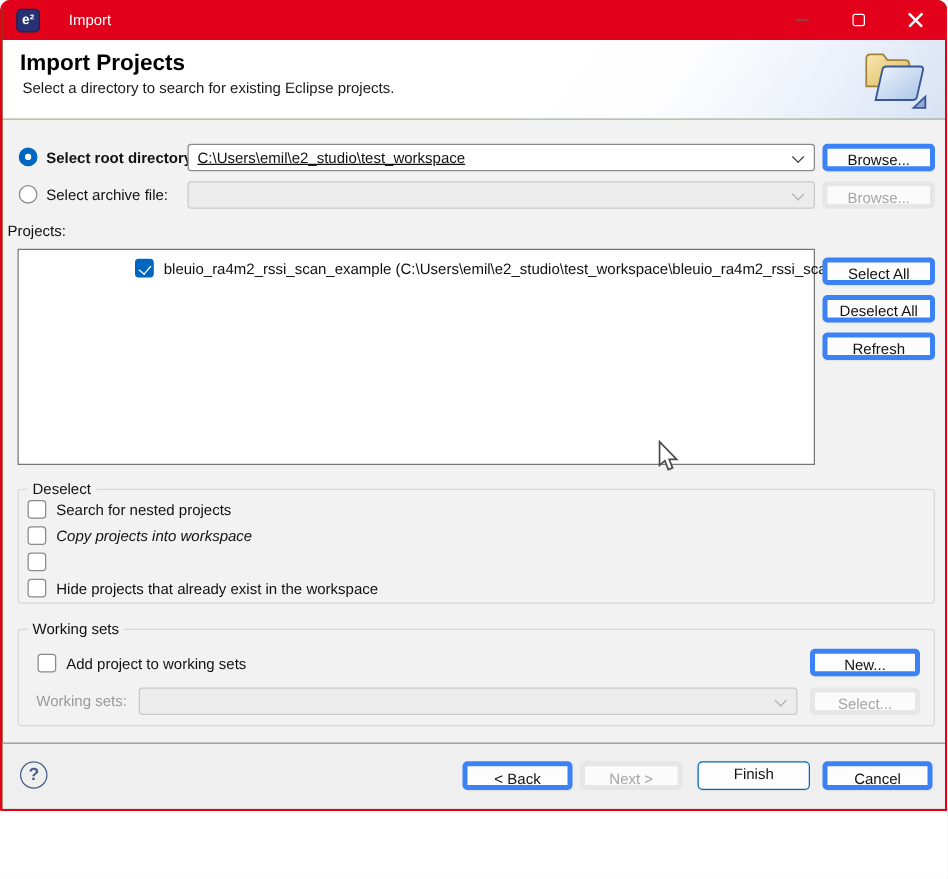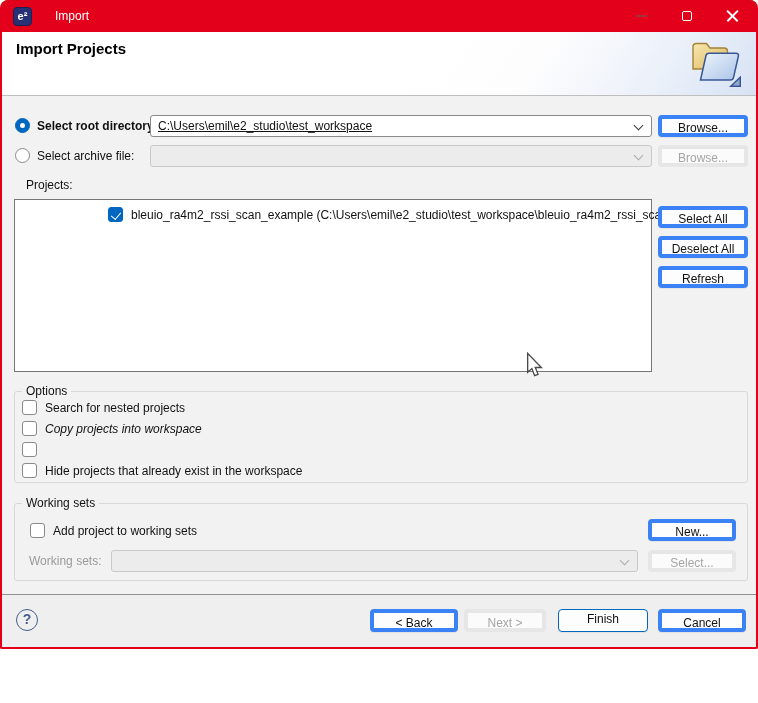--- a/index.html
+++ b/index.html
@@ -18,21 +18,21 @@
   .glyph-min { width:11px; height:2px; background:#a2353c; }
   .glyph-max { width:10px; height:10px; border:1.3px solid #fff; border-radius:2px; }
   .glyph-x { position:relative; width:14px; height:14px; }
   .glyph-x::before, .glyph-x::after { content:""; position:absolute; left:-1px; top:6px; width:15px; height:1.6px; background:#fff; }
   .glyph-x::before { transform:rotate(45deg); }
   .glyph-x::after { transform:rotate(-45deg); }
   
   .header { position:absolute; left:0; top:32px; right:0; height:64px;
     background:linear-gradient(125deg, #ffffff 55%, #fdfdfe 70%, #e9eff9 88%, #d7e2f4 100%);
     border-bottom:1px solid #bfbfbf; }
-  .hdr-title { position:absolute; left:14px; top:8px; font-size:15px; font-weight:bold; color:#000; }
+  .hdr-title { position:absolute; left:14px; top:8px; font-size:18px; font-weight:bold; color:#000; }
   .hdr-sub { position:absolute; left:16px; top:31px; font-size:12px; color:#1a1a1a; }
   .hdr-icon { position:absolute; right:14px; top:4px; }
   
   .content { position:absolute; left:0; top:96px; right:0; height:552px; background:#f2f2f2; font-size:12px; color:#111; }
   .radio { position:absolute; width:15px; height:15px; border-radius:50%; border:1px solid #8a8a8a; background:#fff; }
   .radio.sel { background:#0067c0; border-color:#0067c0; }
   .radio.sel::after { content:""; position:absolute; left:4.2px; top:4.2px; width:5px; height:5px; border-radius:50%; background:#fff; }
   .lbl { position:absolute; white-space:nowrap; }
   .combo { position:absolute; height:22px; background:#fff; border:1px solid #8a8a8a; border-radius:3px; line-height:20px; padding:0 24px 0 7px; overflow:hidden; white-space:nowrap;text-decoration:underline; }
   .combo .chev { position:absolute; right:9px; top:6px; width:7px; height:7px; border-right:1.4px solid #3a3a3a; border-bottom:1.4px solid #3a3a3a; transform:rotate(45deg); }
@@ -73,20 +73,21 @@
           <div class="glyph-max"></div>
         </div>
       <div class="wc">
           <div class="glyph-x"></div>
         </div>
     </div>
   </div>
 
   <div class="header">
     <div class="hdr-title">Import Projects</div>
+    <div class="hdr-sub">Select a directory to search for existing Eclipse projects.</div>
     <div class="hdr-icon">
       <svg width="56" height="52" viewBox="0 0 56 52">
         <defs>
           <linearGradient id="gold" x1="0" y1="0" x2="1" y2="1">
             <stop offset="0" stop-color="#f7e7b0"></stop>
               <stop offset="1" stop-color="#ddb85e"></stop>
           </linearGradient>
           <linearGradient id="blue" x1="0" y1="0" x2="1" y2="1">
             <stop offset="0" stop-color="#eef4fc"></stop>
               <stop offset="1" stop-color="#a9c4e8"></stop>
@@ -111,33 +112,33 @@
     <div class="btn" style="left:656px; top:19px; width:90px;">Browse...</div>
 
     <div class="radio" style="left:13px; top:52px;"></div>
     <div class="lbl" style="left:35px; top:53px;">Select archive file:</div>
     <div class="combo disabled" style="left:148px; top:49px; width:502px;">
       <span></span>
       <span class="chev"></span>
     </div>
     <div class="btn disabled" style="left:656px; top:49px; width:90px;">Browse...</div>
 
-    <div class="lbl" style="left:24px; top:82px;">Projects:</div>
+    <div class="lbl" style="left:4px; top:82px;">Projects:</div>
     <div class="plist">
       <div class="pitem">
         <span class="cb checked"></span>
         <span>bleuio_ra4m2_rssi_scan_example (C:\Users\emil\e2_studio\test_workspace\bleuio_ra4m2_rssi_scan_example)</span>
       </div>
     </div>
     <div class="btn" style="left:656px; top:110px; width:90px;">Select All</div>
     <div class="btn" style="left:656px; top:140px; width:90px;">Deselect All</div>
     <div class="btn" style="left:656px; top:170px; width:90px;">Refresh</div>
 
     <div class="group" style="left:12px; top:295px; width:734px; height:92px;">
-      <span class="legend">Options</span>
+      <span class="legend">Deselect</span>
       <div class="cbrow" style="left:7px; top:8px;">
         <span class="cb"></span>
         <span>Search for nested projects</span>
       </div>
       <div class="cbrow" style="left:7px; top:29px;font-style:italic;">
         <span class="cb"></span>
         <span>Copy projects into workspace</span>
       </div>
       <div class="cbrow" style="left:7px; top:50px;">
         <span class="cb"></span>

